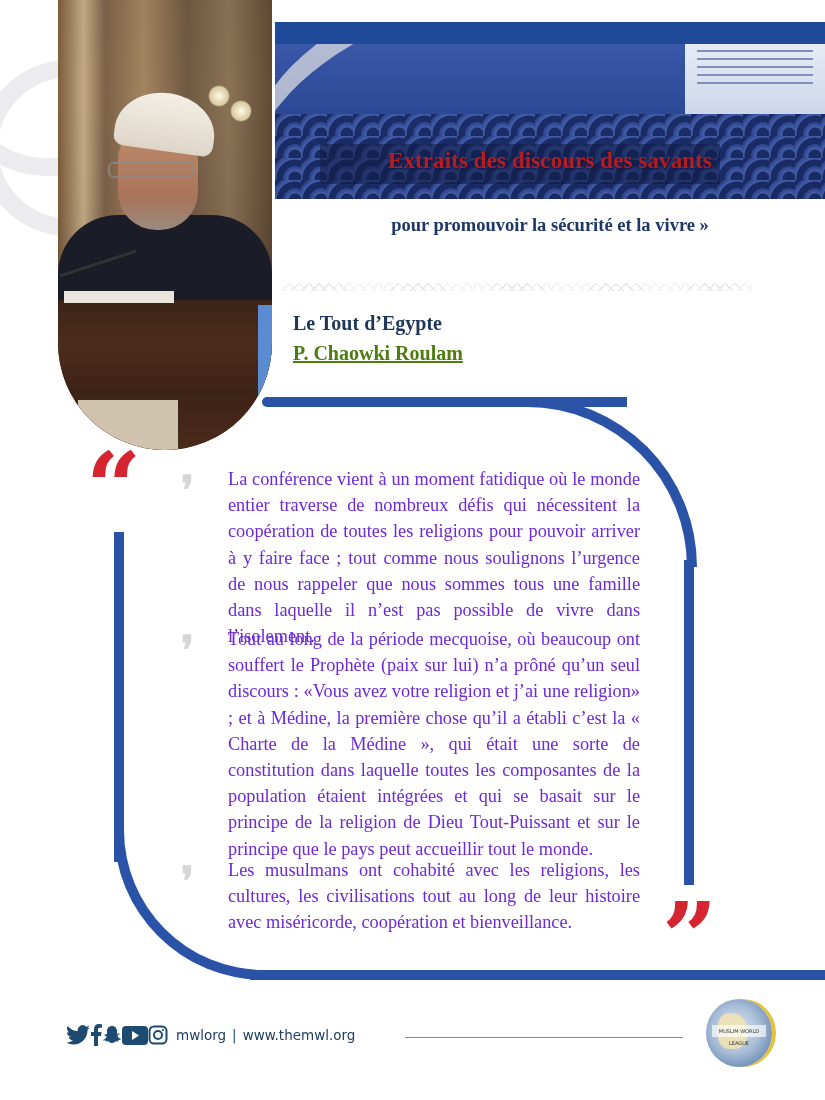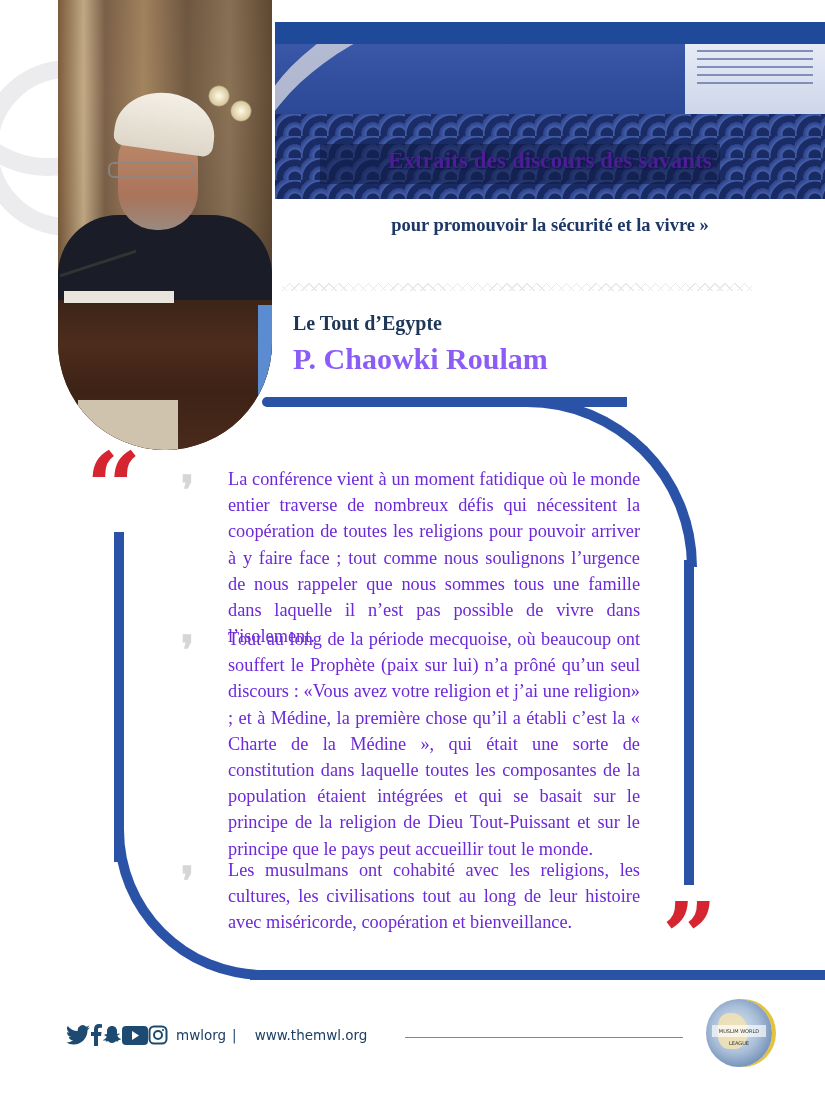--- a/index.html
+++ b/index.html
@@ -29,30 +29,30 @@
   .banner-bar { left:275px; top:22px; width:550px; height:22px; background:#1f4a9a; }
   .banner { left:275px; top:44px; width:550px; height:155px; overflow:hidden;
     background:linear-gradient(180deg,#3a57a8 0%,#2d4a98 40%,#1e3578 100%); }
   .banner .screen { position:absolute; right:0; top:0; width:140px; height:70px; background:linear-gradient(180deg,#e6ebf5,#cdd6ea); }
   .banner .screen i { display:block; height:2px; margin:6px 12px; background:#7f8fb8; }
   .banner .crowd { position:absolute; left:0; top:70px; width:550px; height:85px;
     background:repeating-radial-gradient(circle at 20px 20px,#18285e 0,#18285e 6px,#4a64b0 7px,#2a3f85 12px);
     background-size:26px 22px; opacity:.85; }
   .banner .swoosh { position:absolute; left:-40px; top:-30px; width:320px; height:200px; border-radius:50%; border-top:20px solid rgba(220,220,225,.75); transform:rotate(-30deg); }
   .banner .title-band { position:absolute; left:45px; top:100px; width:400px; height:40px; background:rgba(16,28,70,.55); }
-  .banner-title { left:275px; top:148px; width:550px; text-align:center; color:#4c1d95; font-weight:bold; font-size:23px; letter-spacing:.1px; text-shadow:1px 1px 2px #0a1440; }
+  .banner-title { left:275px; top:148px; width:550px; text-align:center; color:#b91c1c; font-weight:bold; font-size:23px; letter-spacing:.1px; text-shadow:1px 1px 2px #0a1440; }
 
   .subtitle { left:275px; top:214px; width:550px; text-align:center; color:#1d3766; font-weight:bold; font-size:18.5px; line-height:23px; }
 
   .divider { left:282px; top:283px; width:470px; height:8px;
     background:repeating-linear-gradient(45deg,transparent 0 3px,#e8e8ea 3px 4px,transparent 4px 7px),
                repeating-linear-gradient(-45deg,transparent 0 3px,#e8e8ea 3px 4px,transparent 4px 7px); }
 
   .role { left:293px; top:312px; color:#1e3658; font-weight:bold; font-size:20px; }
-  .name { left:293px; top:342px; color:#8b5cf6; font-weight:bold; font-size:30px; }
+  .name { left:293px; top:342px; color:#4d7c0f; font-weight:bold; font-size:20px;text-decoration:underline; }
 
   
   .frame-top { left:262px; top:397px; width:365px; height:10px; background:#2a52a6; border-radius:5px 0 0 5px; }
   .frame-tr { left:527px; top:397px; width:170px; height:170px; border-top:10px solid #2a52a6; border-right:10px solid #2a52a6; border-radius:0 170px 0 0; box-sizing:border-box; }
   .frame-right { left:684px; top:560px; width:10px; height:325px; background:#2a52a6; }
   .frame-left { left:114px; top:532px; width:10px; height:330px; background:#2a52a6; }
   .frame-bl { left:114px; top:830px; width:150px; height:150px; border-left:10px solid #2a52a6; border-bottom:10px solid #2a52a6; border-radius:0 0 0 150px; box-sizing:border-box; }
   .frame-bottom { left:250px; top:970px; width:575px; height:10px; background:#2a52a6; }
 
   .quote-open { left:86px; top:440px; color:#d42530; font-size:96px; font-weight:bold; line-height:1; font-family:"DejaVu Serif", serif; }
@@ -161,19 +161,19 @@
   </span>
   <span>
     <svg width="20" height="20" viewBox="0 0 20 20">
         <rect x="1.5" y="1.5" width="17" height="17" rx="4.5" fill="none" stroke="#1d4a70" stroke-width="2"></rect>
         <circle cx="10" cy="10" r="4" fill="none" stroke="#1d4a70" stroke-width="2"></circle>
         <circle cx="15" cy="5" r="1.1" fill="#1d4a70"></circle>
       </svg>
   </span>
   <span class="txt">mwlorg</span>
   <span class="sep">|</span>
-  <span class="txt" style="margin-left:12px">www.themwl.org</span>
+  <span class="txt" style="margin-left:0">www.themwl.org</span>
 </div>
 <div class="abs footer-line"></div>
 <div class="abs logo">
   <div class="cont"></div>
   <div class="band">MUSLIM WORLD LEAGUE</div>
 </div>
 
 </body></html>

